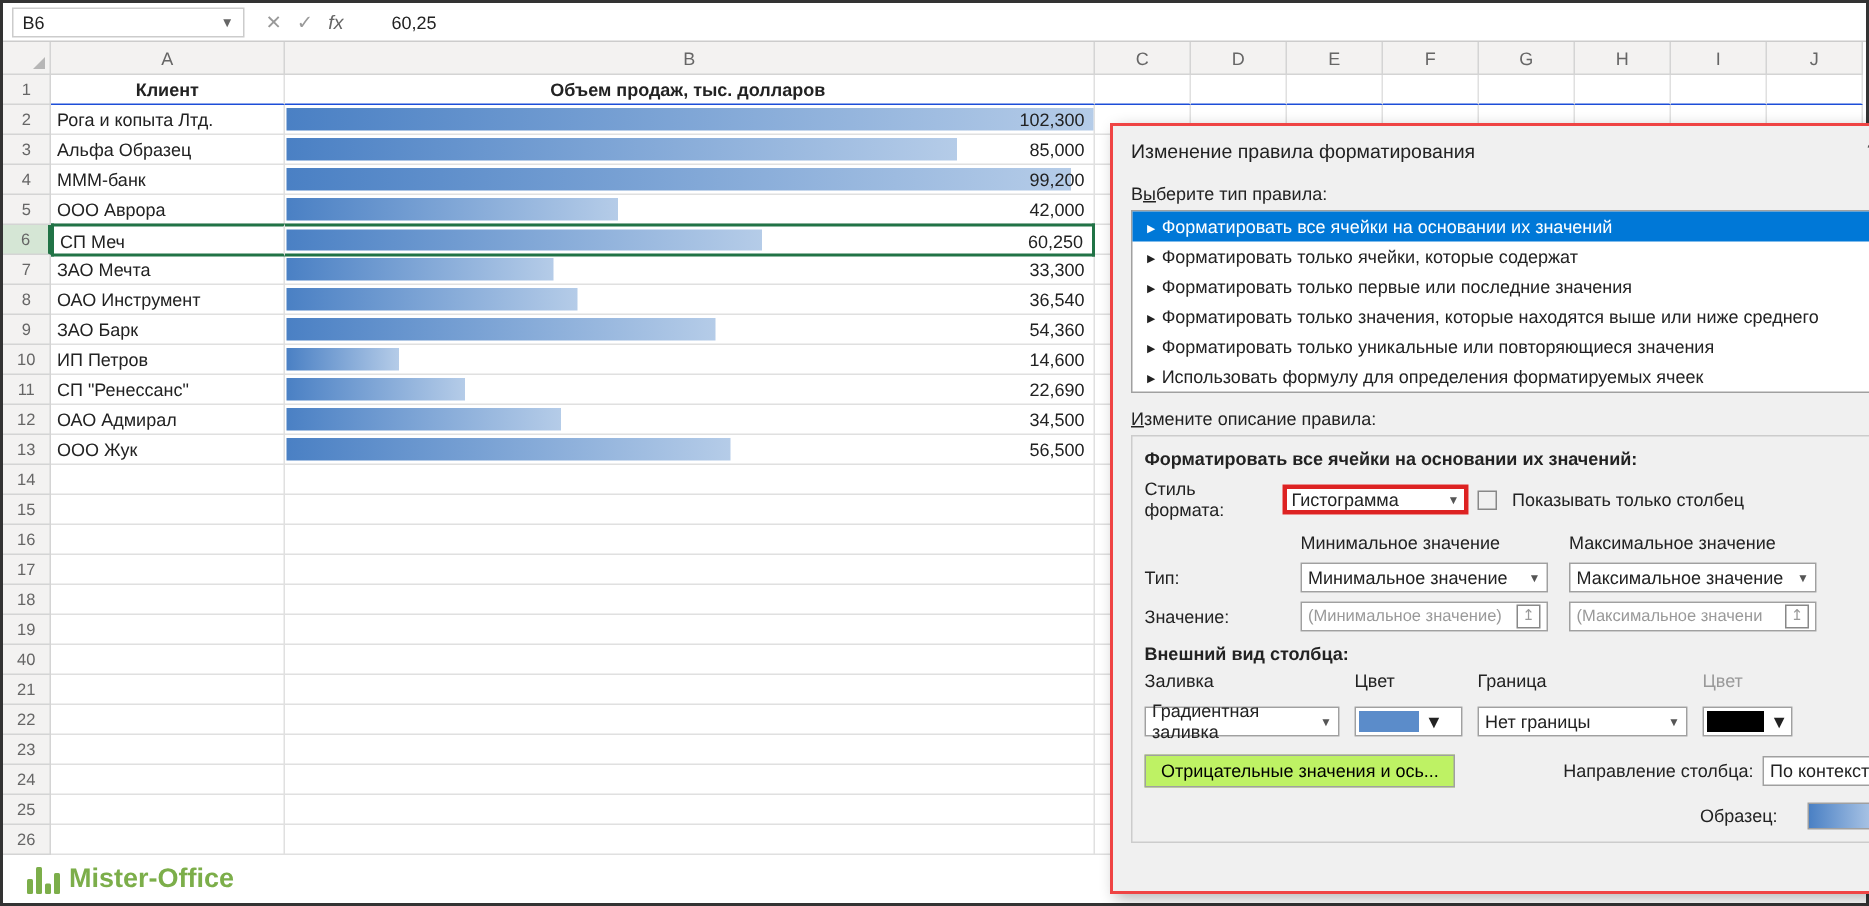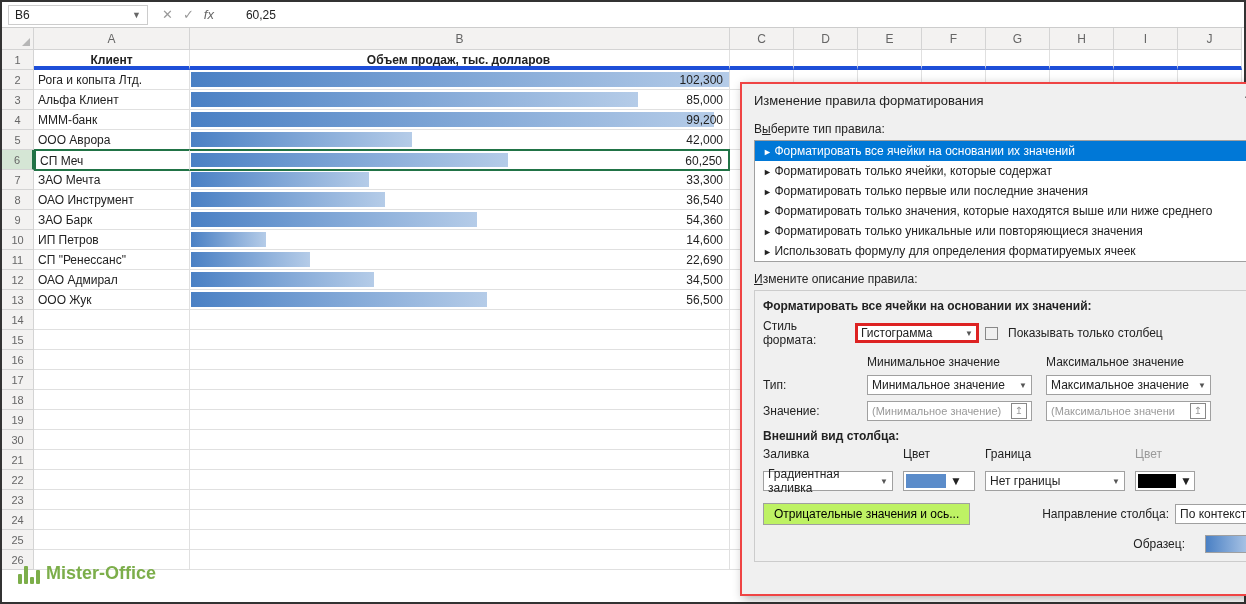--- a/index.html
+++ b/index.html
@@ -1,45 +1,45 @@
 <!DOCTYPE html>
 <html><head>
 <meta charset="utf-8">
 <style>
 * { box-sizing: border-box; margin: 0; padding: 0; }
 body { font-family: "Segoe UI", Tahoma, Arial, sans-serif; font-size: 12px; background: #fff; color: #222; overflow: hidden; }
 .frame { width: 1246px; height: 604px; border: 2px solid #333; position: relative; background: #fff; }
 .formula-bar { display: flex; align-items: center; height: 26px; border-bottom: 1px solid #ccc; background: #fff; }
-.name-box { width: 140px; border: 1px solid #ccc; height: 20px; margin-left: 6px; display: flex; align-items: center; padding: 0 6px; justify-content: space-between; }
+.name-box { width: 155px; border: 1px solid #ccc; height: 20px; margin-left: 6px; display: flex; align-items: center; padding: 0 6px; justify-content: space-between; }
 .name-box .dd { color: #666; font-size: 9px; }
 .fb-icons { display: flex; gap: 10px; padding: 0 14px; color: #999; font-size: 13px; }
 .fx-label { font-style: italic; color: #666; padding-right: 10px; }
 .fb-val { padding-left: 8px; }
 .sheet { position: relative; }
 .col-headers { display: flex; height: 22px; }
 .select-all { width: 32px; border-right: 1px solid #d4d4d4; border-bottom: 1px solid #d4d4d4; background: #f3f2f1; position: relative; }
 .select-all::after { content: ''; position: absolute; right: 3px; bottom: 3px; width: 0; height: 0; border-left: 8px solid transparent; border-bottom: 8px solid #b6b6b6; }
 .col-h { text-align: center; background: #f3f2f1; color: #666; border-right: 1px solid #d4d4d4; border-bottom: 1px solid #d4d4d4; line-height: 22px; }
 .col-A { width: 156px; }
 .col-B { width: 540px; }
 .col-other { width: 64px; }
 .rows { position: relative; }
 .row { display: flex; height: 20px; }
 .row-h { width: 32px; text-align: center; background: #f3f2f1; color: #666; border-right: 1px solid #d4d4d4; border-bottom: 1px solid #d4d4d4; line-height: 20px; font-size: 11px; }
 .cell { border-right: 1px solid #e0e0e0; border-bottom: 1px solid #e0e0e0; padding: 0 4px; line-height: 20px; overflow: hidden; white-space: nowrap; }
-.header-row .cell { font-weight: bold; text-align: center; border-bottom: 4px solid #1d4ed8; }
+.header-row .cell { font-weight: bold; text-align: center; border-bottom: 1px solid #1d4ed8; }
 .cA { width: 156px; }
 .cB { width: 540px; position: relative; text-align: right; padding-right: 6px; }
 .cOther { width: 64px; }
 .databar { position: absolute; left: 1px; top: 2px; bottom: 2px; background: linear-gradient(to right, #4a80c4, #b5cce8); z-index: 0; }
 .cB span.val { position: relative; z-index: 1; }
 .selected-row .row-h { background: #d5e6d5; border-right: 2px solid #217346; }
 .selected-cell-a { border: 2px solid #217346 !important; border-right: 1px solid #e0e0e0 !important; margin: -1px 0; z-index: 2; }
 .selected-cell-b { border: 2px solid #217346 !important; border-left: none !important; margin: -1px 0; z-index: 2; }
-.logo { position: absolute; left: 16px; bottom: 18px; display: flex; align-items: center; gap: 6px; color: #7cae4a; font-weight: bold; font-size: 18px; }
+.logo { position: absolute; left: 16px; bottom: 6px; display: flex; align-items: center; gap: 6px; color: #7cae4a; font-weight: bold; font-size: 18px; }
 .logo-bars { display: flex; gap: 2px; align-items: flex-end; height: 20px; }
 .logo-bars div { width: 4px; background: #7cae4a; border-radius: 1px; }
 .dialog { position: absolute; top: 80px; left: 738px; width: 558px; height: 514px; background: #f0f0f0; border: 2px solid #ef4444; box-shadow: 3px 3px 10px rgba(0,0,0,0.3); }
 .dlg-title { display: flex; justify-content: space-between; align-items: center; padding: 8px 12px; font-size: 13px; }
 .dlg-title .btns { display: flex; gap: 20px; color: #555; font-size: 14px; }
 .dlg-body { padding: 6px 12px 12px; }
 .dlg-label { font-size: 12px; margin-bottom: 4px; }
 .rule-list { border: 1px solid #a0a0a0; background: #fff; font-size: 12px; margin-bottom: 10px; }
 .rule-item { padding: 3px 8px; }
 .rule-item.sel { background: #0078d7; color: #fff; }
@@ -121,21 +121,21 @@
           <div class="cell cOther"></div>
           <div class="cell cOther"></div>
           <div class="cell cOther"></div>
           <div class="cell cOther"></div>
           <div class="cell cOther"></div>
           <div class="cell cOther"></div>
           <div class="cell cOther"></div>
         </div>
         <div class="row">
           <div class="row-h">3</div>
-          <div class="cell cA">Альфа Клиент</div>
+          <div class="cell cA">Альфа Образец</div>
           <div class="cell cB"><div class="databar" style="width:83%"></div><span class="val">85,000</span></div>
           <div class="cell cOther"></div>
           <div class="cell cOther"></div>
           <div class="cell cOther"></div>
           <div class="cell cOther"></div>
           <div class="cell cOther"></div>
           <div class="cell cOther"></div>
           <div class="cell cOther"></div>
           <div class="cell cOther"></div>
         </div>
@@ -341,21 +341,21 @@
           <div class="cell cOther"></div>
           <div class="cell cOther"></div>
           <div class="cell cOther"></div>
           <div class="cell cOther"></div>
           <div class="cell cOther"></div>
           <div class="cell cOther"></div>
           <div class="cell cOther"></div>
           <div class="cell cOther"></div>
         </div>
         <div class="row">
-          <div class="row-h">30</div>
+          <div class="row-h">40</div>
           <div class="cell cA"></div>
           <div class="cell cB"></div>
           <div class="cell cOther"></div>
           <div class="cell cOther"></div>
           <div class="cell cOther"></div>
           <div class="cell cOther"></div>
           <div class="cell cOther"></div>
           <div class="cell cOther"></div>
           <div class="cell cOther"></div>
           <div class="cell cOther"></div>

